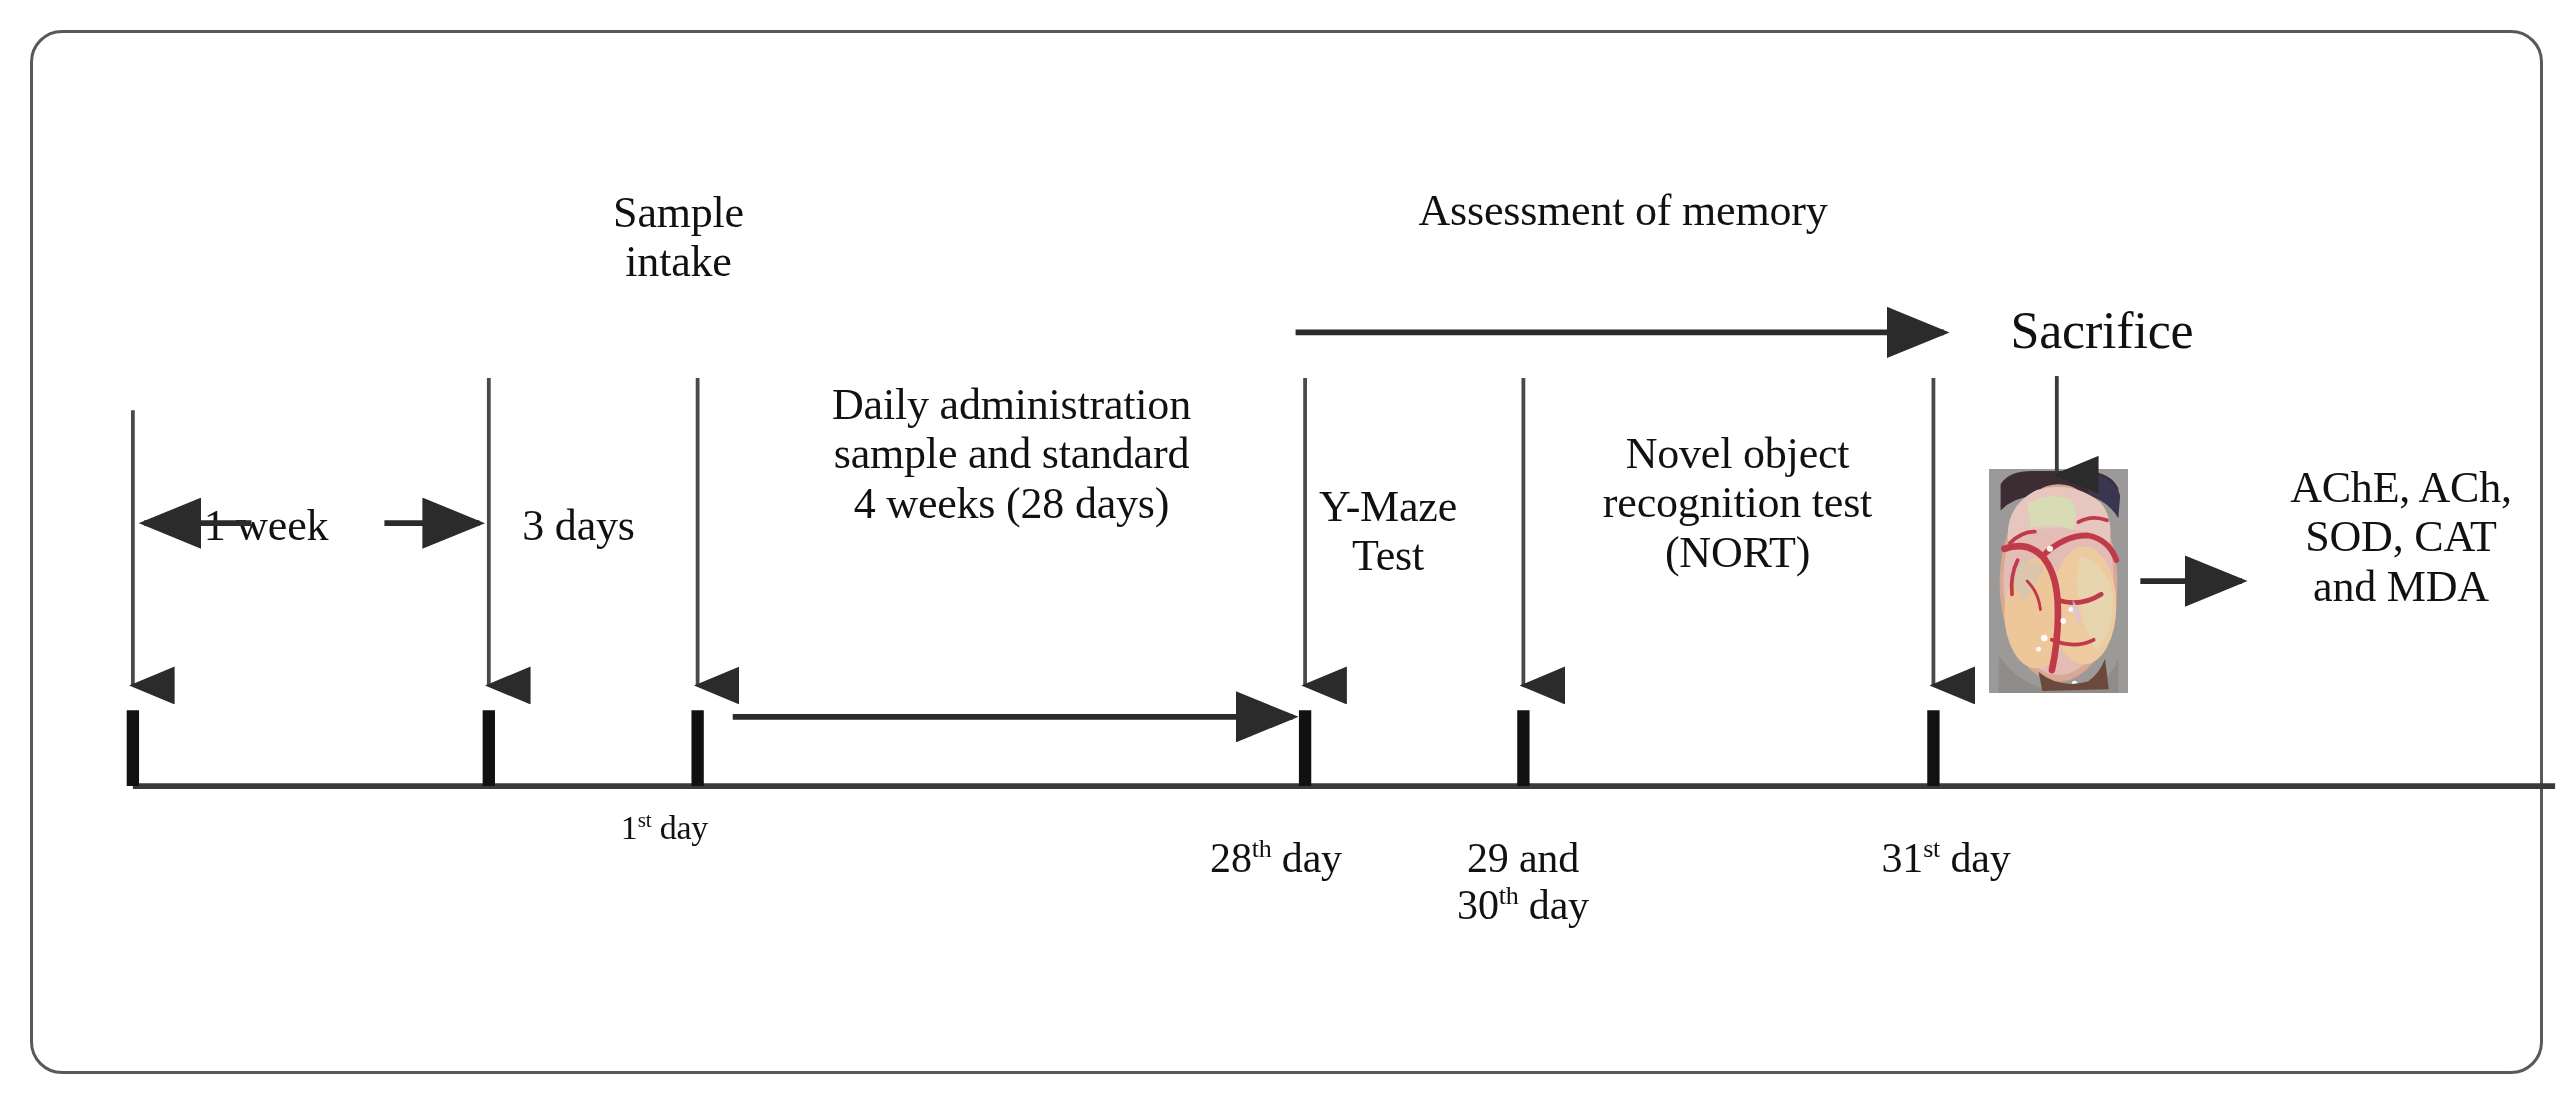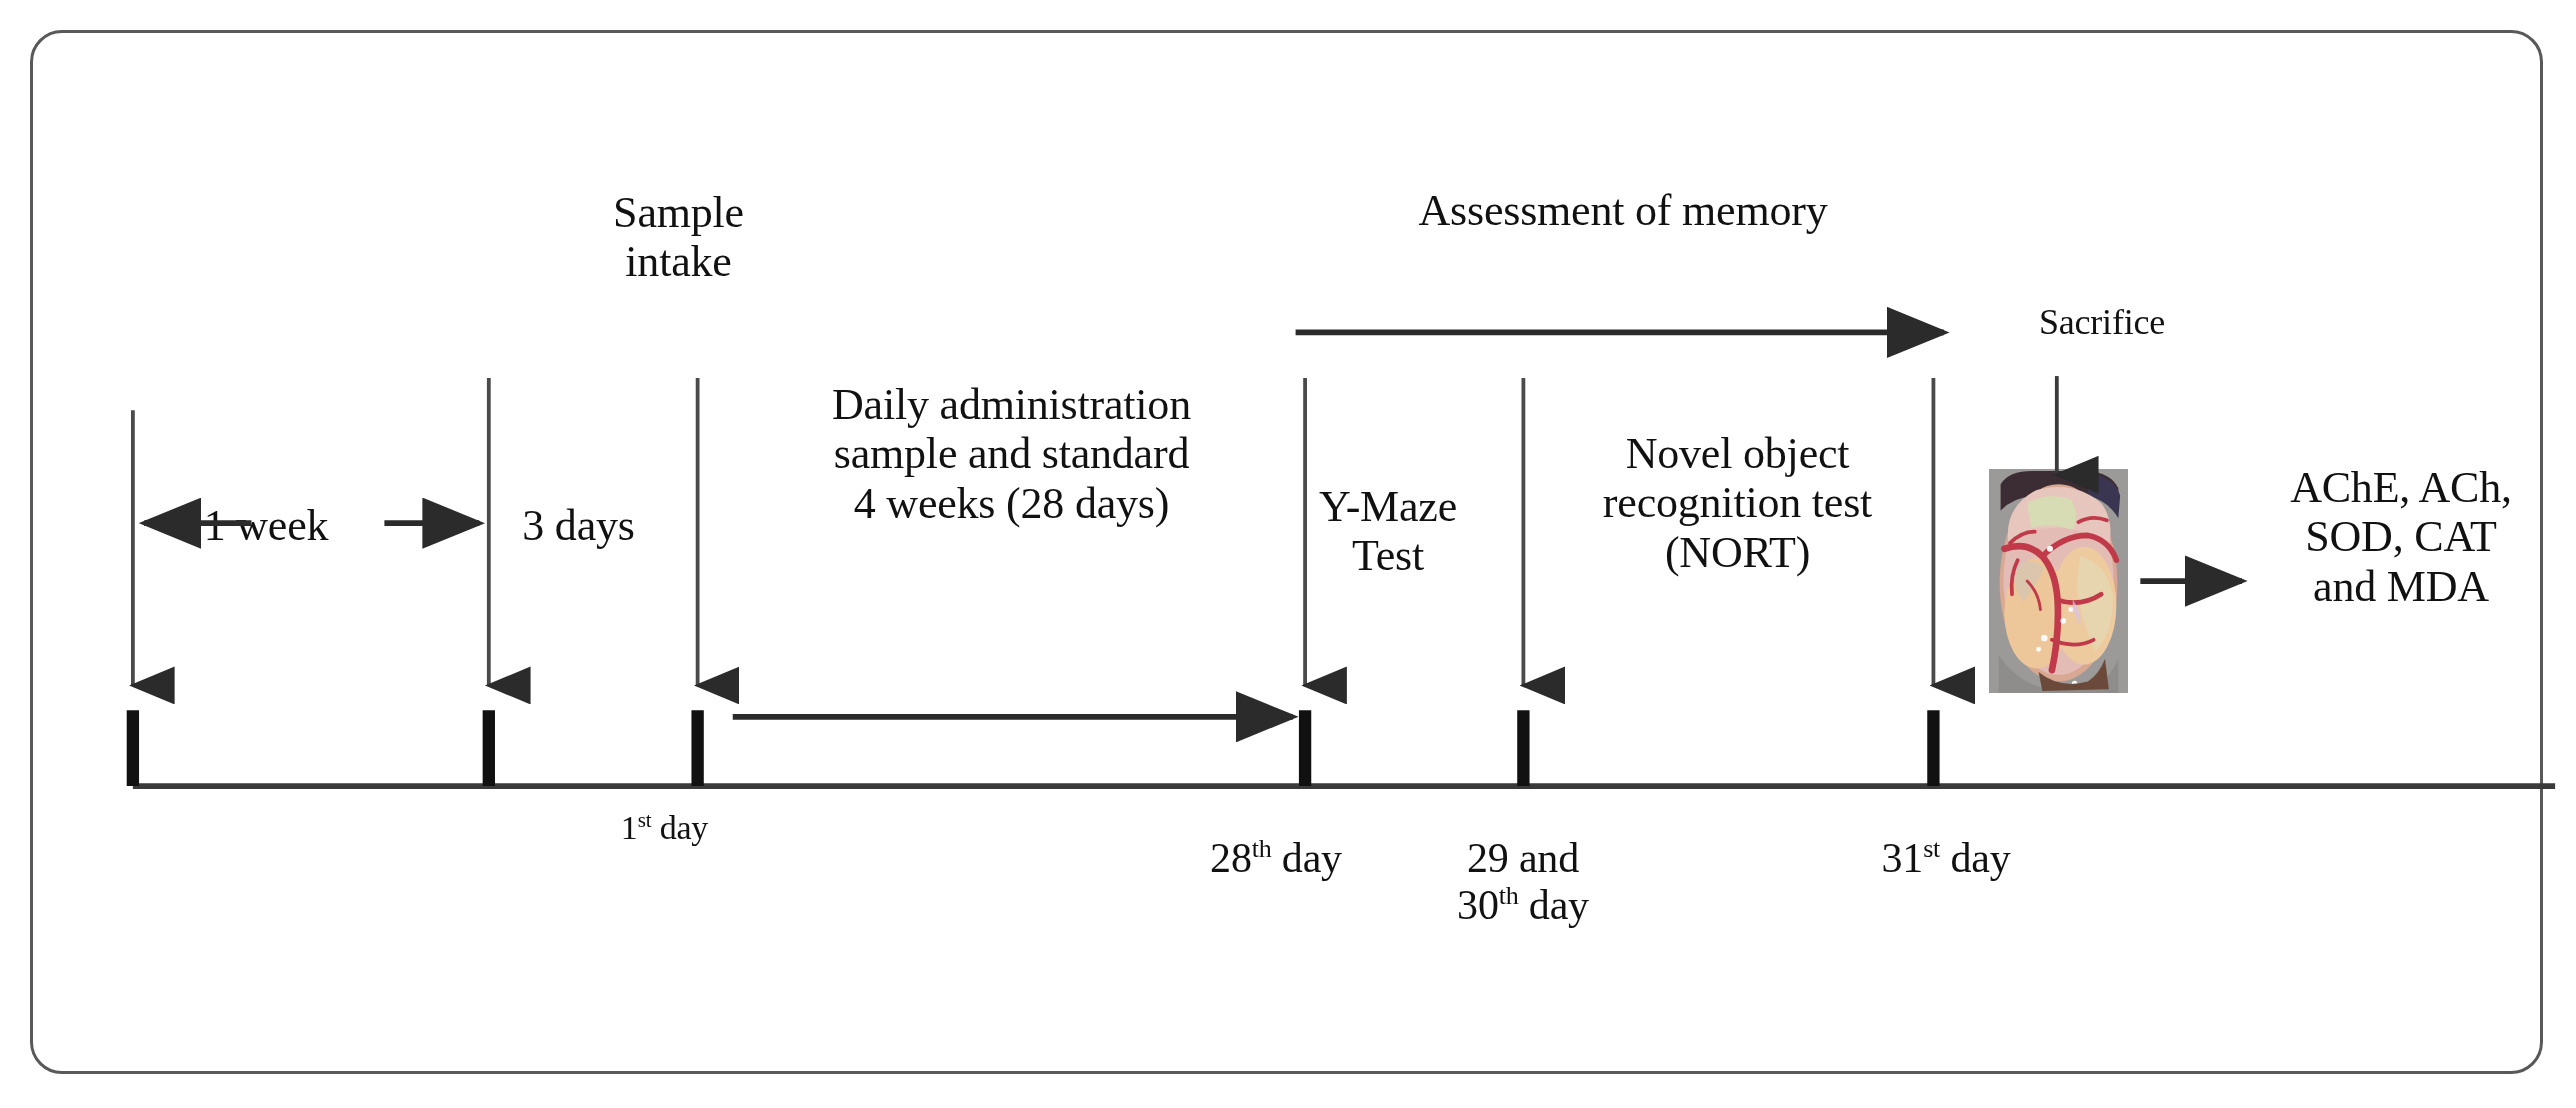--- a/index.html
+++ b/index.html
@@ -75,21 +75,21 @@
   <div class="lbl" style="left:498px; top:501px; width:161px; font-size:44px;">3 days</div>
 
   <div class="lbl multi" style="left:755px; top:380px; width:513px; font-size:44px;"><span>Daily administration</span><br><span>sample and standard</span><br><span>4 weeks (28 days)</span></div>
 
   <div class="lbl" style="left:1329px; top:186px; width:588px; font-size:44px;">Assessment of memory</div>
 
   <div class="lbl multi" style="left:1286px; top:482px; width:204px; font-size:44px;"><span>Y-Maze</span><br><span>Test</span></div>
 
   <div class="lbl multi" style="left:1538px; top:429px; width:399px; font-size:44px;"><span>Novel object</span><br><span>recognition test</span><br><span>(NORT)</span></div>
 
-  <div class="lbl" style="left:1969px; top:302px; width:266px; font-size:36px;">Sacrifice</div>
+  <div class="lbl" style="left:1969px; top:302px; width:266px; font-size:52px;">Sacrifice</div>
 
   <div class="lbl multi" style="left:2249px; top:463px; width:304px; font-size:44px; text-align:center;"><span>AChE, ACh,</span><br><span>SOD, CAT</span><br><span>and MDA</span></div>
 
   <div class="lbl" style="left:560px; top:809px; width:209px; font-size:34px;"><span>1</span><sup>st</sup><span> day</span></div>
 
   <div class="lbl" style="left:1167px; top:835px; width:218px; font-size:42px;"><span>28</span><sup>th</sup><span> day</span></div>
 
   <div class="lbl" style="left:1414px; top:835px; width:218px; font-size:42px;">29 and</div>
 
   <div class="lbl" style="left:1414px; top:882px; width:218px; font-size:42px;"><span>30</span><sup>th</sup><span> day</span></div>

